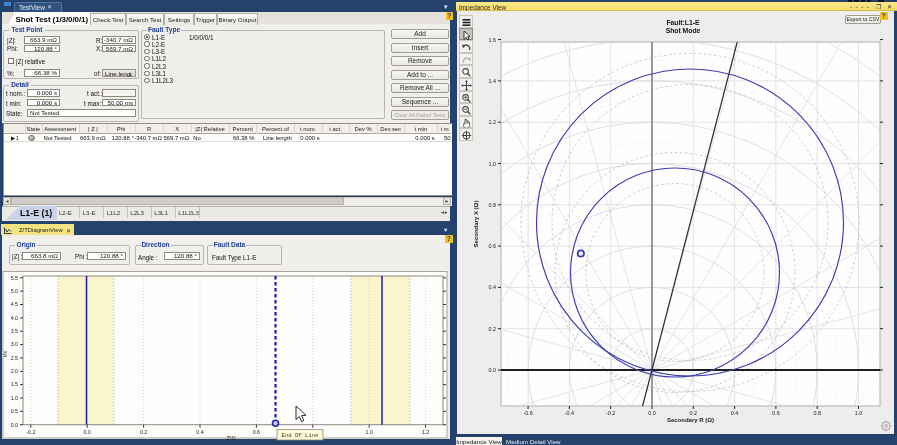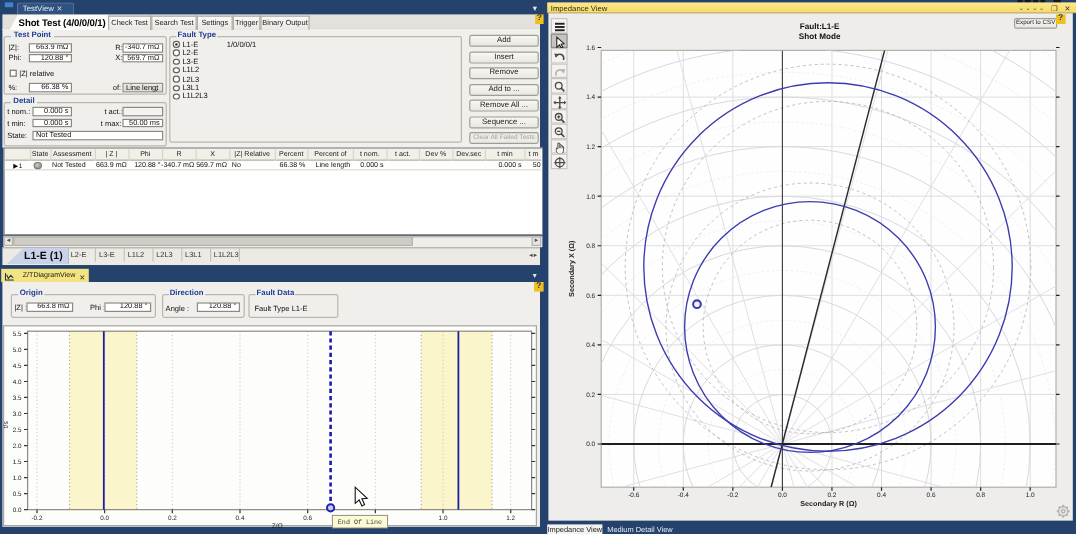--- a/index.html
+++ b/index.html
@@ -11,21 +11,21 @@
     <div style="position:absolute;left:47px;top:3px;white-space:nowrap;font-size:6px;color:#cfd8e4">✕</div>
     <div style="position:absolute;left:444px;top:3px;white-space:nowrap;font-size:7px;color:#dfe6ef">▾</div>
     <div style="position:absolute;left:2px;top:12px;width:448px;height:13px;background:#e4e1dc;border-bottom:1px solid #b4b0a8;box-sizing:border-box"></div>
     <div style="position:absolute;left:2px;top:24px;width:448px;height:99px;background:#f1efec"></div>
     <div style="position:absolute;left:90px;top:13px;width:36px;height:12px;background:linear-gradient(#fbfaf9,#e9e7e2);border:1px solid #b3afa7;border-bottom:none;box-sizing:border-box;font-size:6.2px;color:#222;text-align:center;line-height:12.5px;white-space:nowrap;overflow:hidden">Check Test</div>
     <div style="position:absolute;left:126px;top:13px;width:38px;height:12px;background:linear-gradient(#fbfaf9,#e9e7e2);border:1px solid #b3afa7;border-bottom:none;box-sizing:border-box;font-size:6.2px;color:#222;text-align:center;line-height:12.5px;white-space:nowrap;overflow:hidden">Search Test</div>
     <div style="position:absolute;left:164px;top:13px;width:30px;height:12px;background:linear-gradient(#fbfaf9,#e9e7e2);border:1px solid #b3afa7;border-bottom:none;box-sizing:border-box;font-size:6.2px;color:#222;text-align:center;line-height:12.5px;white-space:nowrap;overflow:hidden">Settings</div>
     <div style="position:absolute;left:194px;top:13px;width:23px;height:12px;background:linear-gradient(#fbfaf9,#e9e7e2);border:1px solid #b3afa7;border-bottom:none;box-sizing:border-box;font-size:6.2px;color:#222;text-align:center;line-height:12.5px;white-space:nowrap;overflow:hidden">Trigger</div>
     <div style="position:absolute;left:217px;top:13px;width:41px;height:12px;background:linear-gradient(#fbfaf9,#e9e7e2);border:1px solid #b3afa7;border-bottom:none;box-sizing:border-box;font-size:6.2px;color:#222;text-align:center;line-height:12.5px;white-space:nowrap;overflow:hidden">Binary Output</div>
     <div style="position:absolute;left:8px;top:12px;width:82px;height:13px;background:#fdfdfc;clip-path:polygon(7px 0,100% 0,100% 100%,0 100%);filter:drop-shadow(0 0 0.7px #55514a);"></div>
-    <div style="position:absolute;left:15.5px;top:14.5px;white-space:nowrap;font-size:8px;font-weight:bold;color:#000;letter-spacing:-0.1px">Shot Test (4/0/0/0/1)</div>
+    <div style="position:absolute;left:15.5px;top:14.5px;white-space:nowrap;font-size:8px;font-weight:bold;color:#000;letter-spacing:-0.1px">Shot Test (1/3/0/0/1)</div>
     <div style="position:absolute;left:446px;top:12px;width:7px;height:8px;background:#f0c020;font-size:7px;font-weight:bold;color:#253a5e;text-align:center;line-height:8px">?</div>
     <div style="position:absolute;left:3px;top:30px;width:136px;height:49px;border:1px solid #b9b6af;border-radius:2px;box-sizing:border-box;"></div>
     <div style="position:absolute;left:9px;top:26px;width:36px;height:8px;background:#f1efec;font-size:6.5px;font-weight:bold;color:#1d3c94;line-height:8px;text-align:center;">Test Point</div>
     <div style="position:absolute;left:7px;top:37px;white-space:nowrap;font-size:6.3px;color:#111">|Z|:</div>
     <div style="position:absolute;left:24px;top:36px;width:36px;height:7.5px;background:#fff;border:1px solid #8d897f;box-sizing:border-box;font-size:6.2px;line-height:5.5px;text-align:right;padding-right:2px;color:#111;overflow:hidden;">663.9 mΩ</div>
     <div style="position:absolute;left:96px;top:37px;white-space:nowrap;font-size:6.3px;color:#111">R:</div>
     <div style="position:absolute;left:102px;top:36px;width:34px;height:7.5px;background:#fff;border:1px solid #8d897f;box-sizing:border-box;font-size:6.2px;line-height:5.5px;text-align:right;padding-right:2px;color:#111;overflow:hidden;">-340.7 mΩ</div>
     <div style="position:absolute;left:7px;top:45px;white-space:nowrap;font-size:6.3px;color:#111">Phi:</div>
     <div style="position:absolute;left:24px;top:44.5px;width:36px;height:7.5px;background:#fff;border:1px solid #8d897f;box-sizing:border-box;font-size:6.2px;line-height:5.5px;text-align:right;padding-right:2px;color:#111;overflow:hidden;">120.88 °</div>
     <div style="position:absolute;left:96px;top:45px;white-space:nowrap;font-size:6.3px;color:#111">X:</div>

